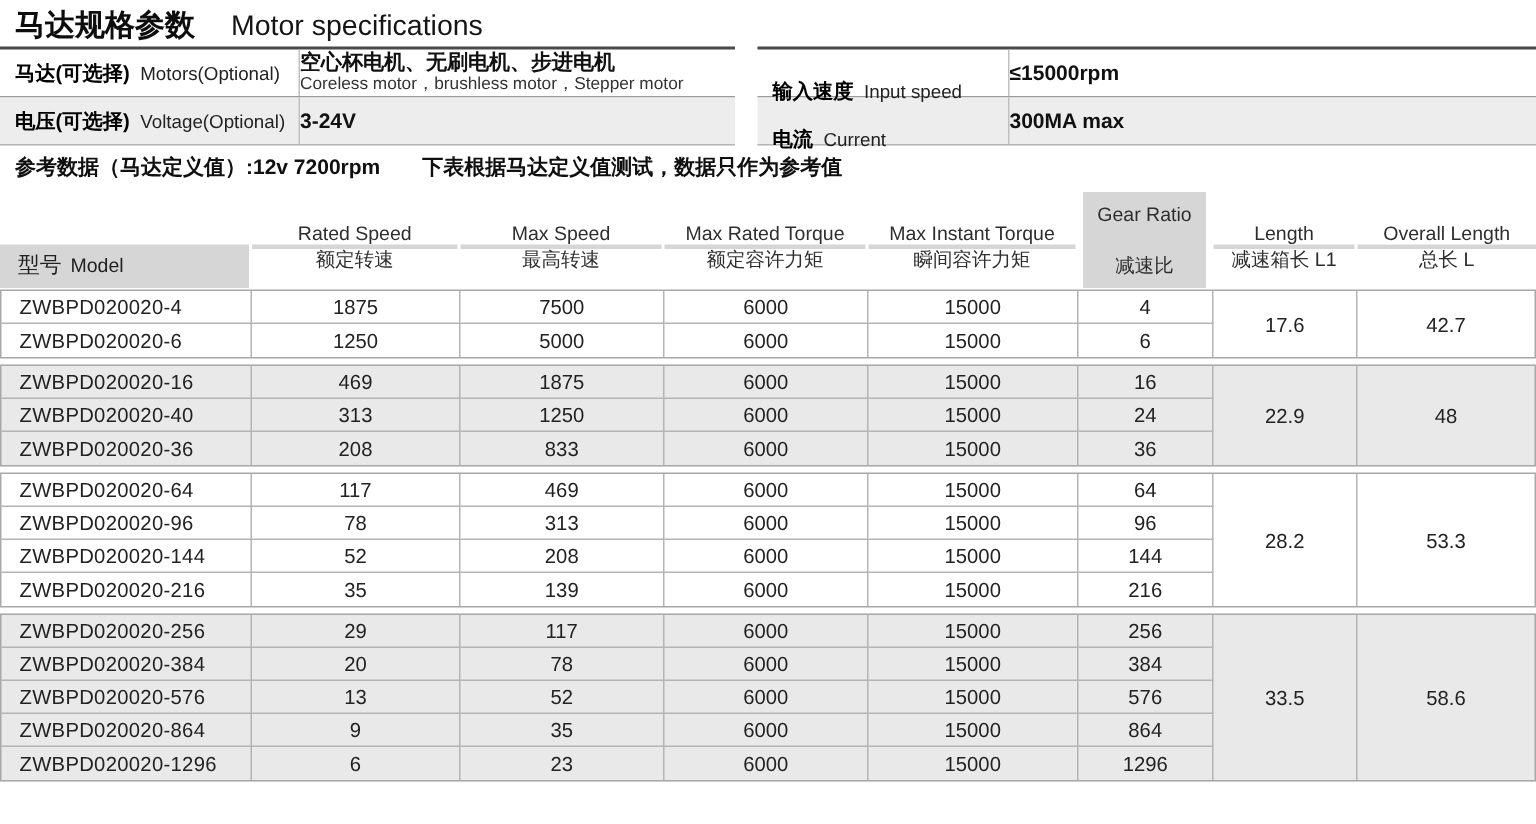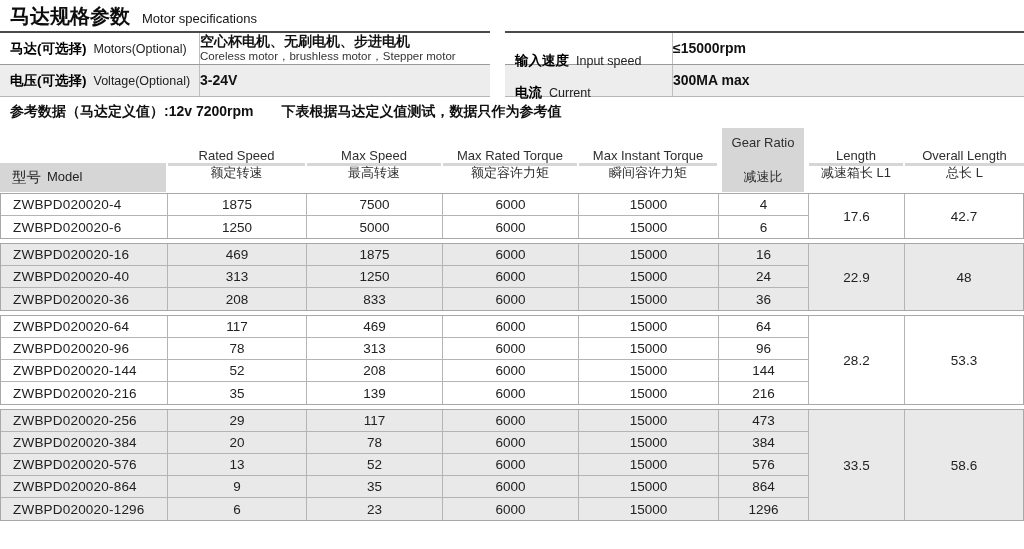--- a/index.html
+++ b/index.html
@@ -3,21 +3,21 @@
 <meta charset="utf-8">
 <style>
   html,body{margin:0;padding:0;background:#fff;}
   .page{
     position:relative;width:1024px;height:549px;overflow:hidden;background:#fff;
     font-family:"Liberation Sans","DejaVu Sans",sans-serif;color:#1c1c1c;
   }
   
   .title{position:absolute;top:3px;left:10px;white-space:nowrap;}
   .title .t-zh{font-size:20px;font-weight:bold;color:#0d0d0d;}
-  .title .t-en{font-size:13px;color:#151515;margin-left:12px;}
+  .title .t-en{font-size:19px;color:#151515;margin-left:24px;}
   
   .mini{position:absolute;top:31px;border-top:2px solid #4a4a4a;}
   .mini-left{left:0;width:490px;}
   .mini-right{left:505px;width:519px;}
   .mrow{display:flex;align-items:stretch;border-bottom:1px solid #9a9a9a;height:31px;}
   .mrow.shaded{background:#ededed;border-bottom:1px solid #b5b5b5;}
   .mlabel{display:flex;align-items:center;padding-left:10px;box-sizing:border-box;}
   .mini-left .mlabel{width:199px;}
   .mini-right .mlabel{width:167px;margin-top:25px;}
   .lzh{font-size:13.5px;font-weight:bold;color:#000000;white-space:nowrap;}
@@ -220,21 +220,21 @@
         <div class="cell lr" style="grid-area: 4 / 6;">216</div>
         <div class="cell merged" style="grid-area: 1 / 7 / span 4;">28.2</div>
         <div class="cell merged last" style="grid-area: 1 / 8 / span 4;">53.3</div>
       </div>
       <div class="group alt">
         <div class="cell model" style="grid-area: 1 / 1;">ZWBPD020020-256</div>
         <div class="cell" style="grid-area: 1 / 2;">29</div>
         <div class="cell" style="grid-area: 1 / 3;">117</div>
         <div class="cell" style="grid-area: 1 / 4;">6000</div>
         <div class="cell" style="grid-area: 1 / 5;">15000</div>
-        <div class="cell" style="grid-area: 1 / 6;">473</div>
+        <div class="cell" style="grid-area: 1 / 6;">256</div>
         <div class="cell model" style="grid-area: 2 / 1;">ZWBPD020020-384</div>
         <div class="cell" style="grid-area: 2 / 2;">20</div>
         <div class="cell" style="grid-area: 2 / 3;">78</div>
         <div class="cell" style="grid-area: 2 / 4;">6000</div>
         <div class="cell" style="grid-area: 2 / 5;">15000</div>
         <div class="cell" style="grid-area: 2 / 6;">384</div>
         <div class="cell model" style="grid-area: 3 / 1;">ZWBPD020020-576</div>
         <div class="cell" style="grid-area: 3 / 2;">13</div>
         <div class="cell" style="grid-area: 3 / 3;">52</div>
         <div class="cell" style="grid-area: 3 / 4;">6000</div>

